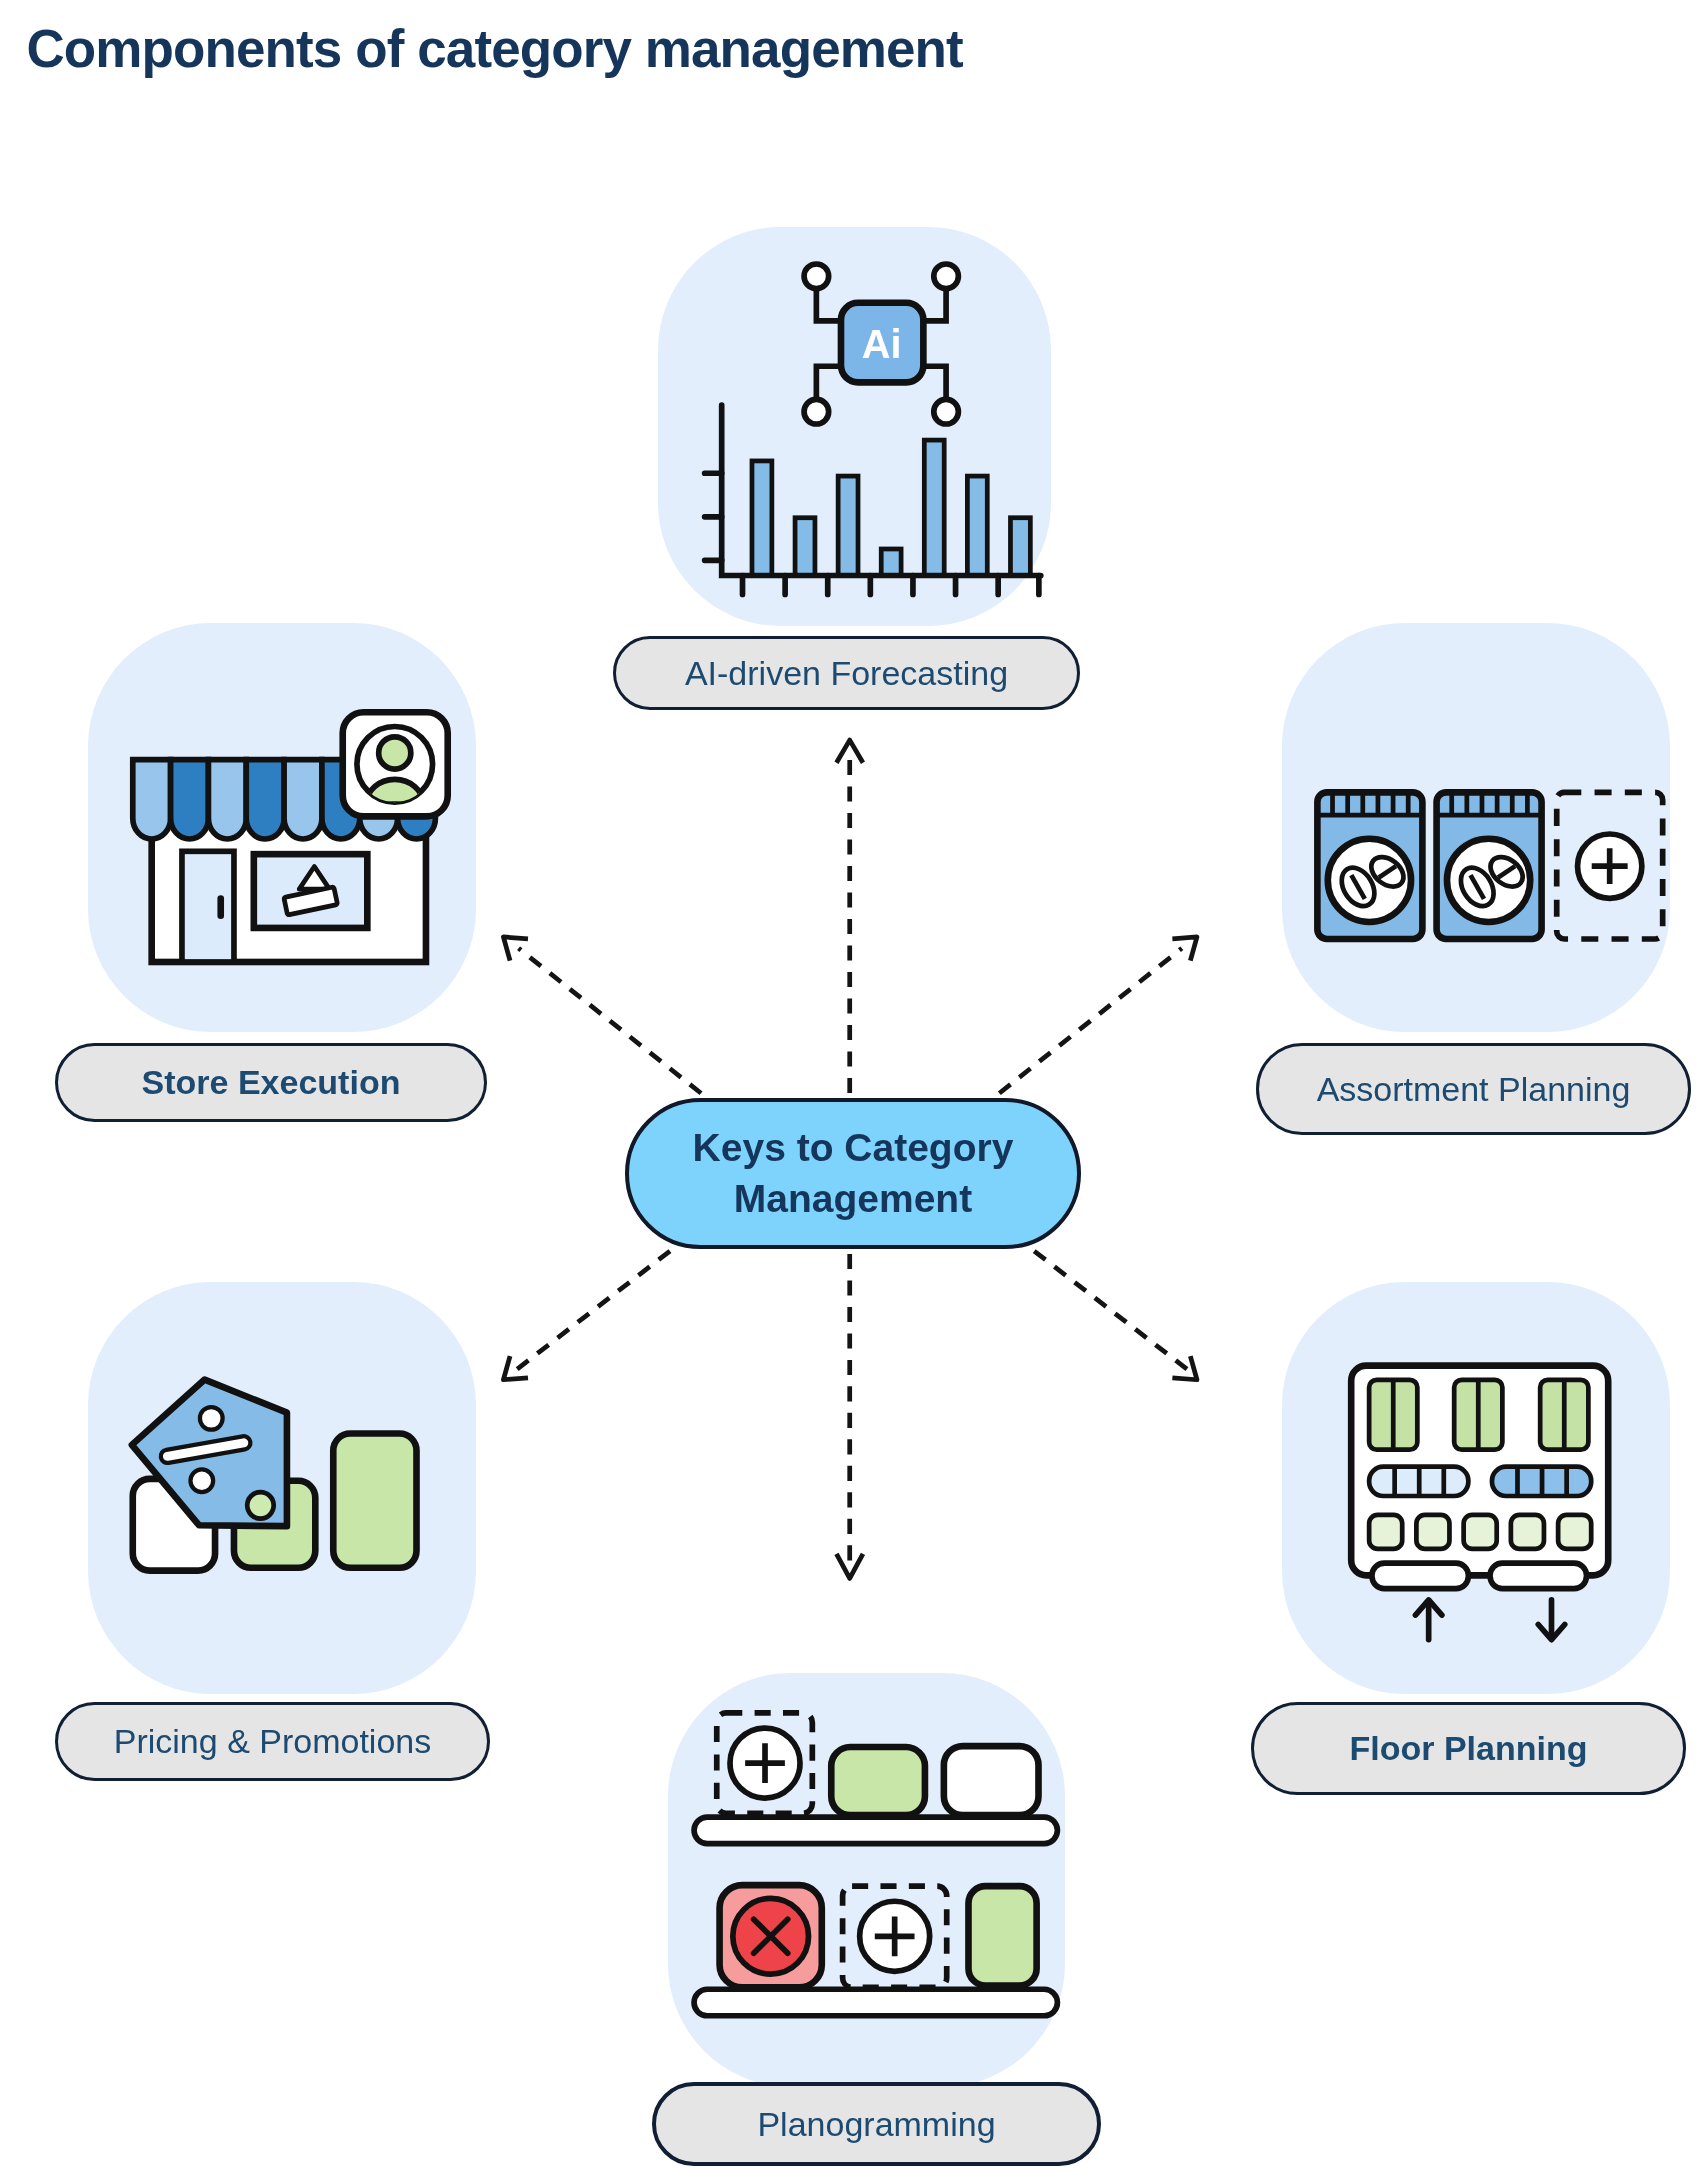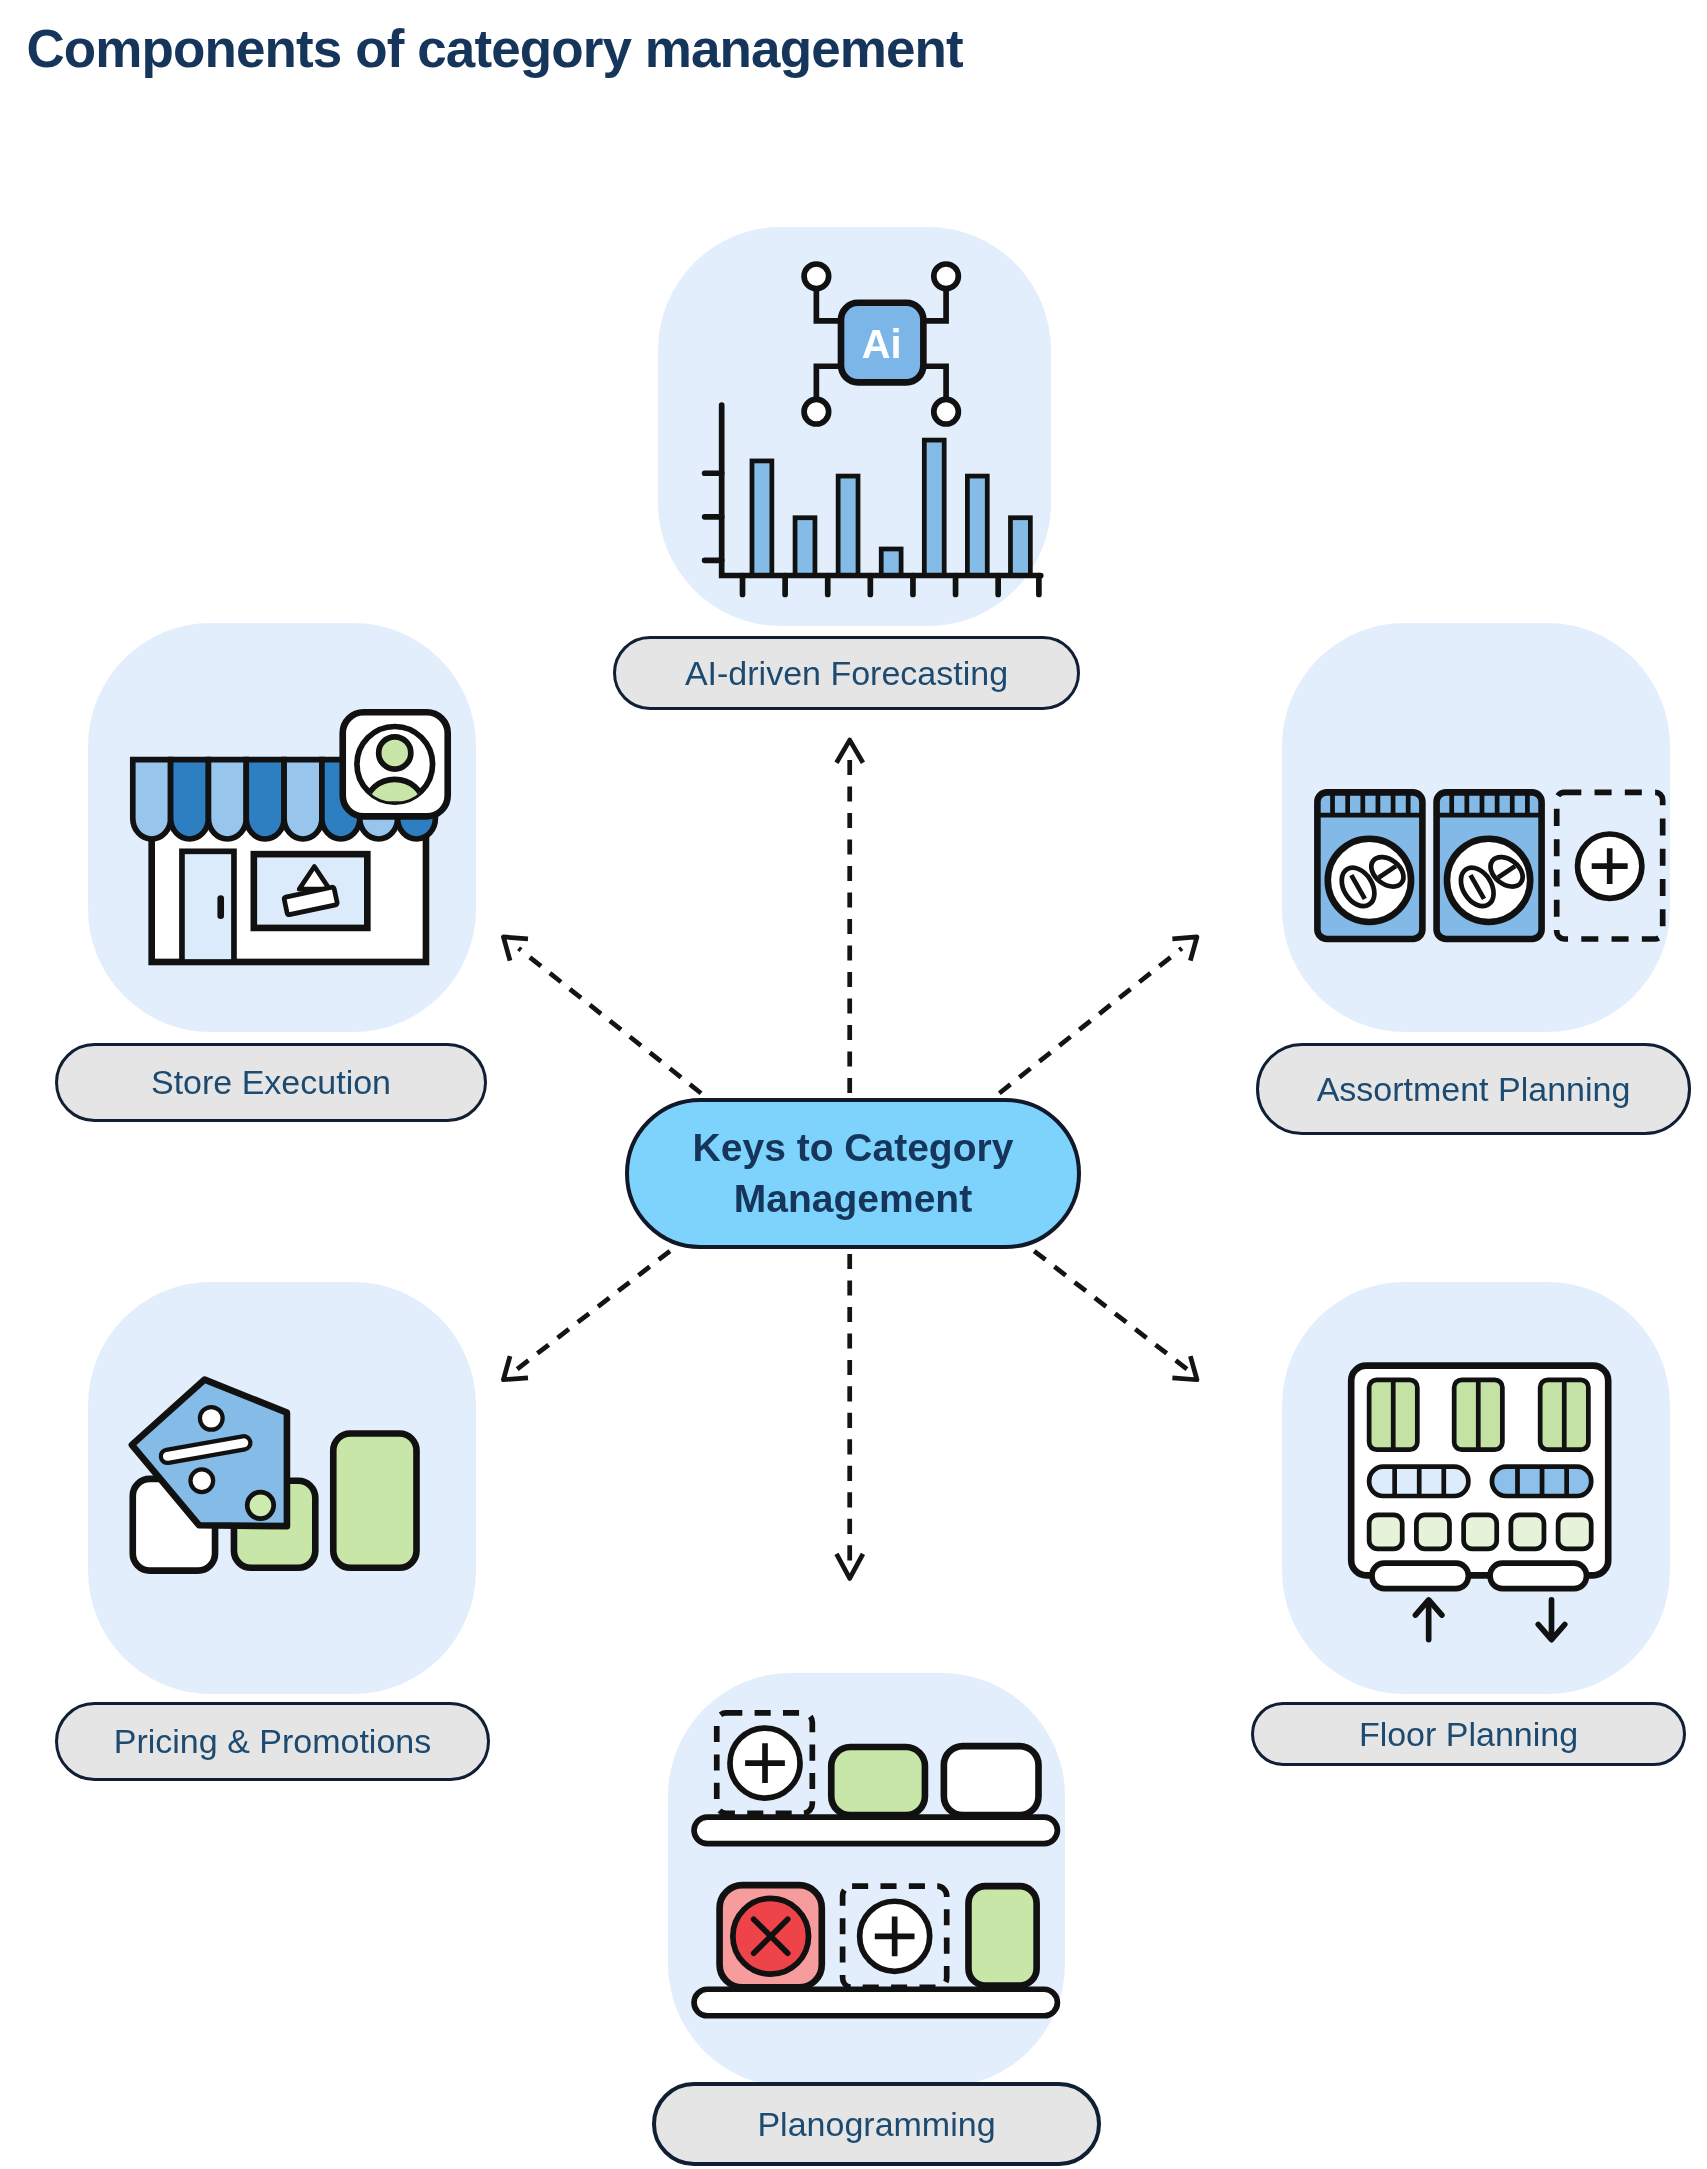--- a/index.html
+++ b/index.html
@@ -230,30 +230,30 @@
         <path d="M 209,256 H 251 M 230,235 V 277" stroke="#111111" stroke-width="6" fill="none"></path>
       </g>
       <rect x="308" y="203" width="72" height="105" rx="18" fill="#c9e6a9" stroke="#111111" stroke-width="7"></rect>
       <rect x="18" y="312" width="384" height="28" rx="14" fill="#ffffff" stroke="#111111" stroke-width="6"></rect>
     </g>
   </svg>
 
   <div class="labelpill" style="left:613px;top:636px;width:467px;height:74px;">
     <span>AI-driven Forecasting</span>
   </div>
-  <div class="labelpill" style="left:55px;top:1043px;width:432px;height:79px;">
+  <div class="labelpill" style="left:55px;top:1043px;width:432px;height:79px;font-weight:bold;">
     <span>Store Execution</span>
   </div>
   <div class="labelpill" style="left:1256px;top:1043px;width:435px;height:92px;text-align:center;">
     <span>Assortment Planning</span>
   </div>
   <div class="labelpill" style="left:55px;top:1702px;width:435px;height:79px;">
     <span>Pricing &amp; Promotions</span>
   </div>
-  <div class="labelpill" style="left:1251px;top:1702px;width:435px;height:64px;">
+  <div class="labelpill" style="left:1251px;top:1702px;width:435px;height:93px;font-weight:bold;">
     <span>Floor Planning</span>
   </div>
   <div class="labelpill" style="left:652px;top:2082px;width:449px;height:84px;border-width:4.7px;">
     <span>Planogramming</span>
   </div>
 
   <div class="centerpill">
     <span>Keys to Category Management</span>
   </div>
 

